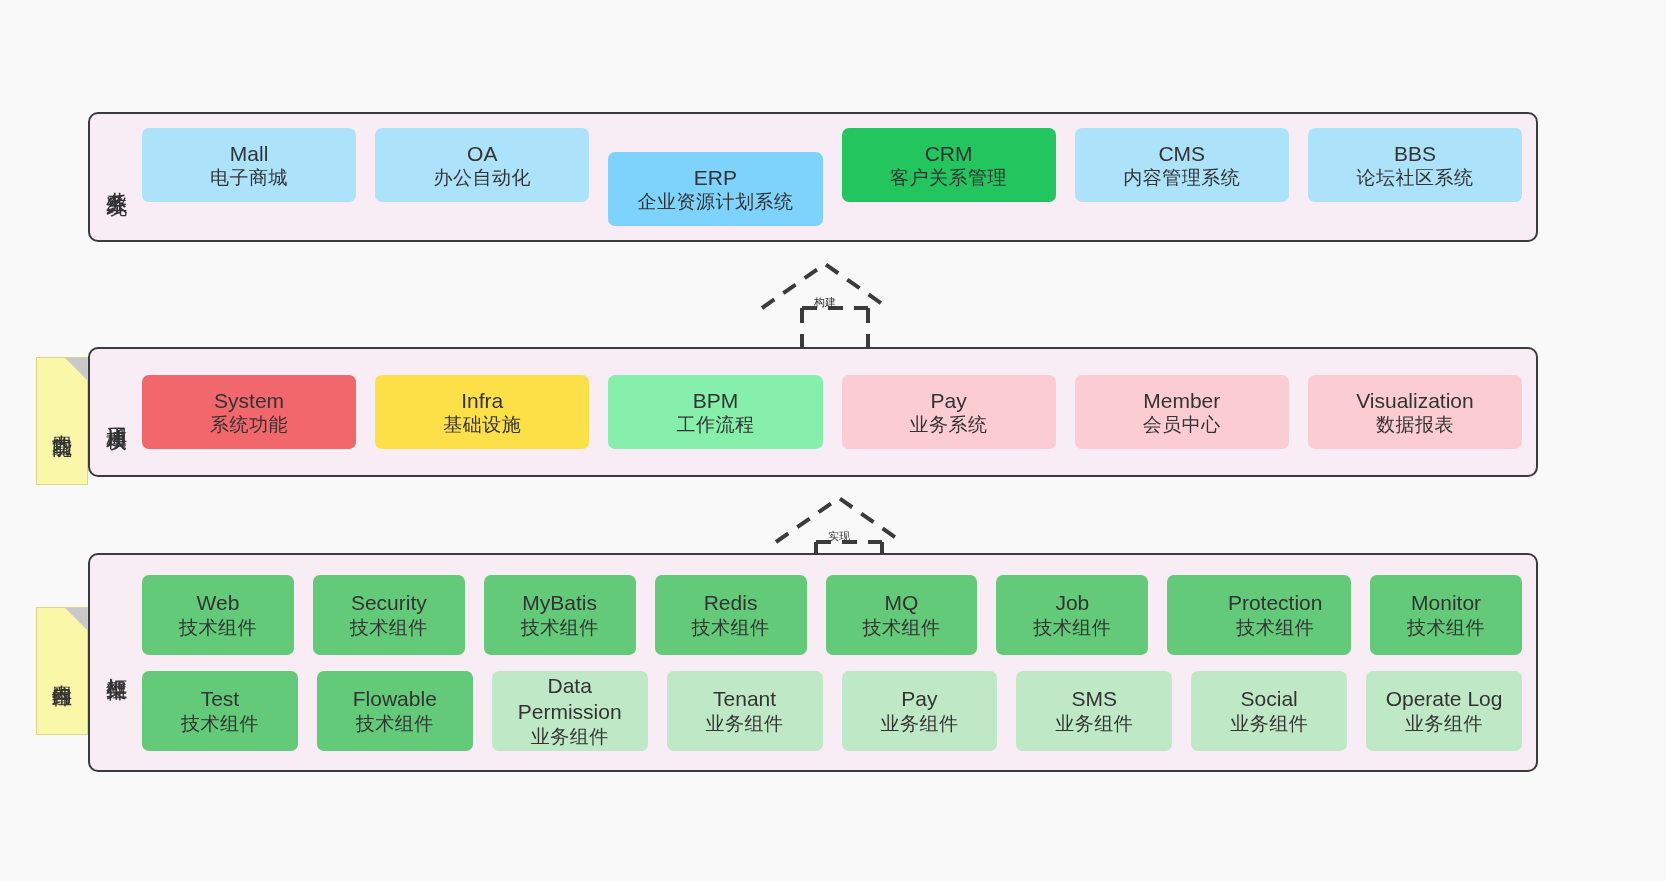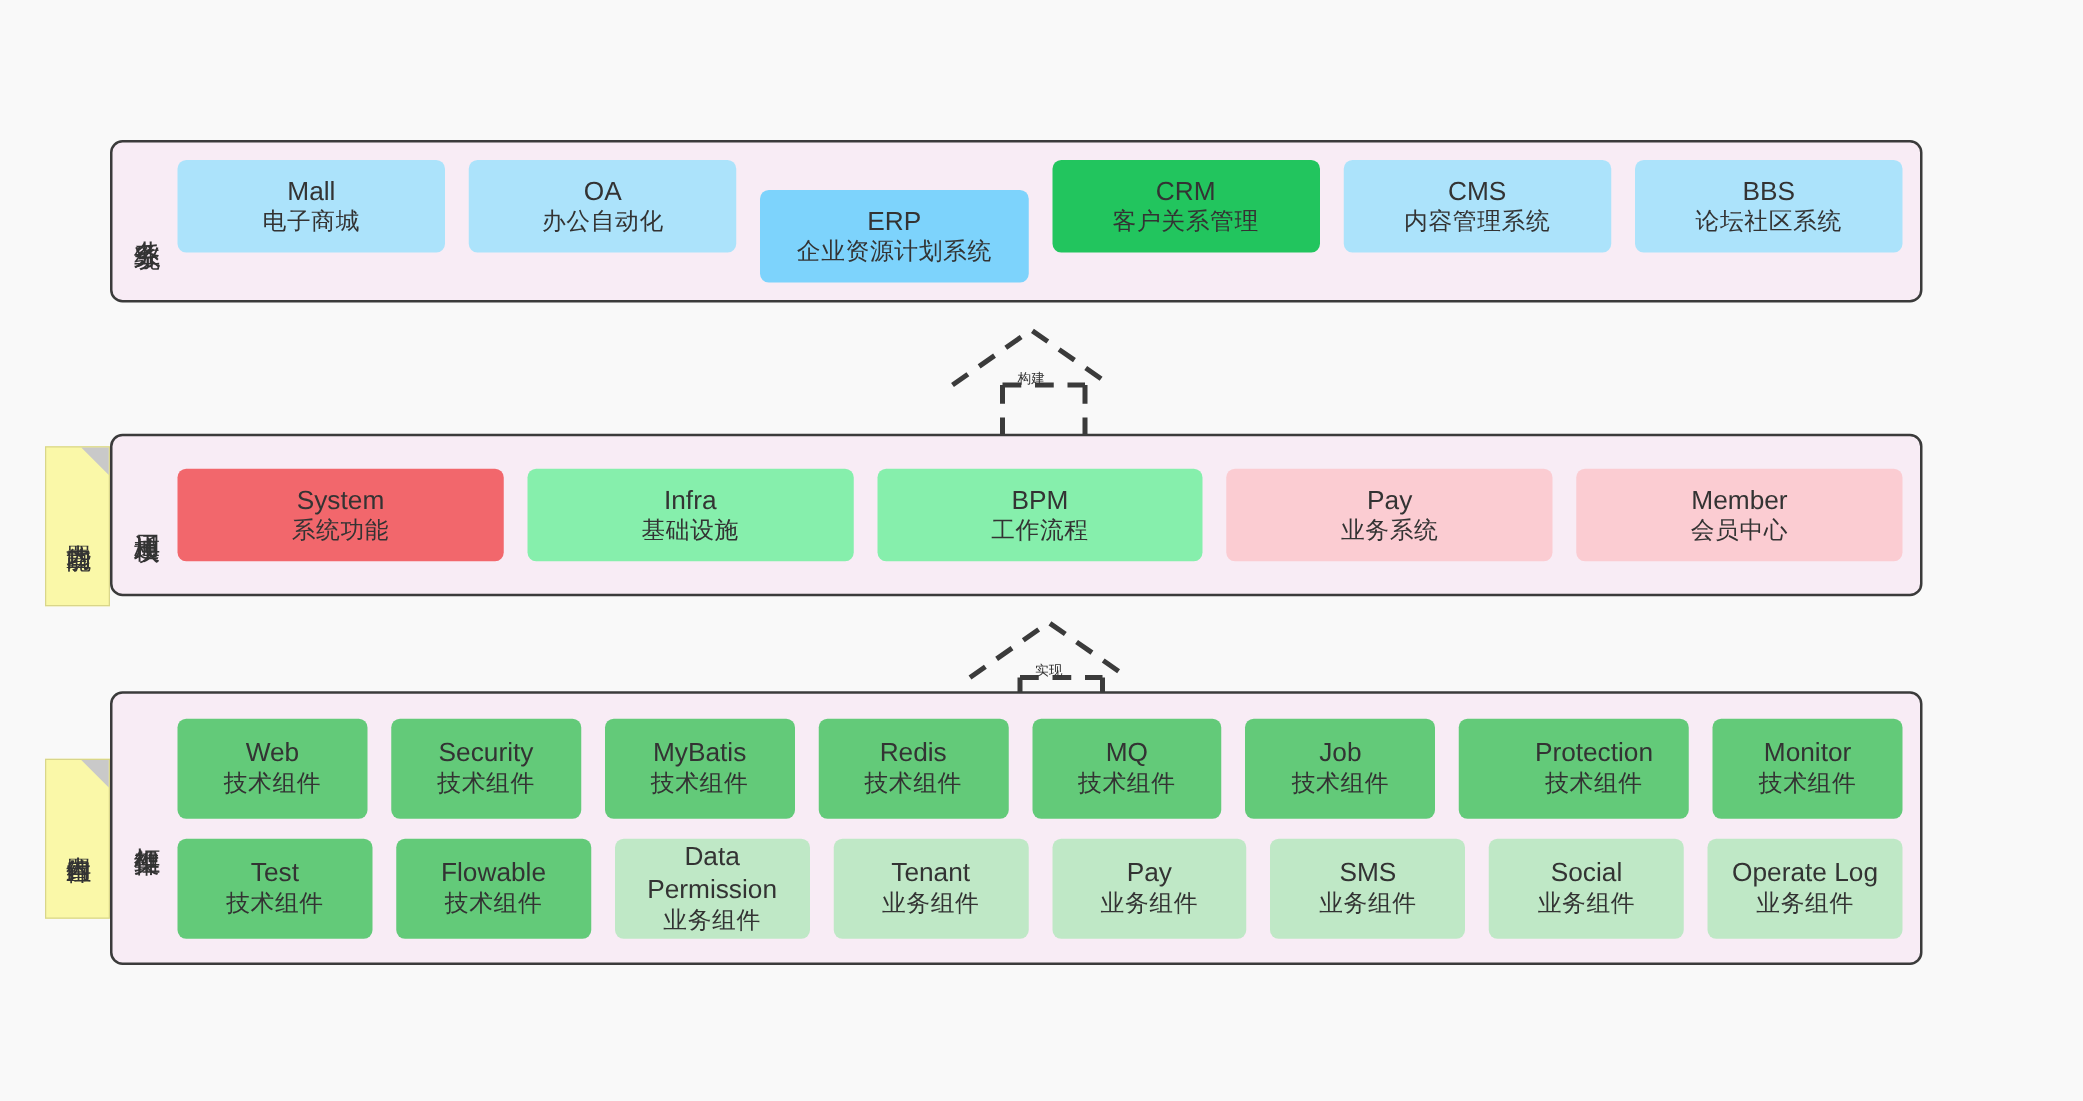--- a/index.html
+++ b/index.html
@@ -188,35 +188,39 @@
     <span>内置功能</span>
   </div>
   <div class="layer" id="layer-modules">
     <div class="layer-title">通用模块</div>
     <div class="layer-body">
       <div class="row">
         <div class="cell" style="background: rgb(242, 103, 108);">
           <span class="en">System</span>
           <span class="cn">系统功能</span>
         </div>
-        <div class="cell" style="background: #86efac;">
+        <div class="cell" style="background: #fde047;">
           <span class="en">Infra</span>
           <span class="cn">基础设施</span>
         </div>
         <div class="cell" style="background: #86efac;">
           <span class="en">BPM</span>
           <span class="cn">工作流程</span>
         </div>
         <div class="cell" style="background: rgb(251, 204, 210);">
           <span class="en">Pay</span>
           <span class="cn">业务系统</span>
         </div>
         <div class="cell" style="background: rgb(251, 204, 210);">
           <span class="en">Member</span>
           <span class="cn">会员中心</span>
+        </div>
+        <div class="cell" style="background: rgb(251, 204, 210);">
+          <span class="en">Visualization</span>
+          <span class="cn">数据报表</span>
         </div>
       </div>
     </div>
   </div>
 
   <div class="arrow" id="arrow-impl">
     <svg width="150" height="92" viewBox="0 0 150 92" fill="none">
       <path d="M6 50 L69 6 L132 50" stroke="#3b3b3b" stroke-width="4" stroke-dasharray="15 11" fill="none" stroke-linecap="butt"></path>
       <path d="M46 50 L46 90 M46 50 L112 50 M112 50 L112 90" stroke="#3b3b3b" stroke-width="4" stroke-dasharray="15 11" fill="none"></path>
     </svg>

